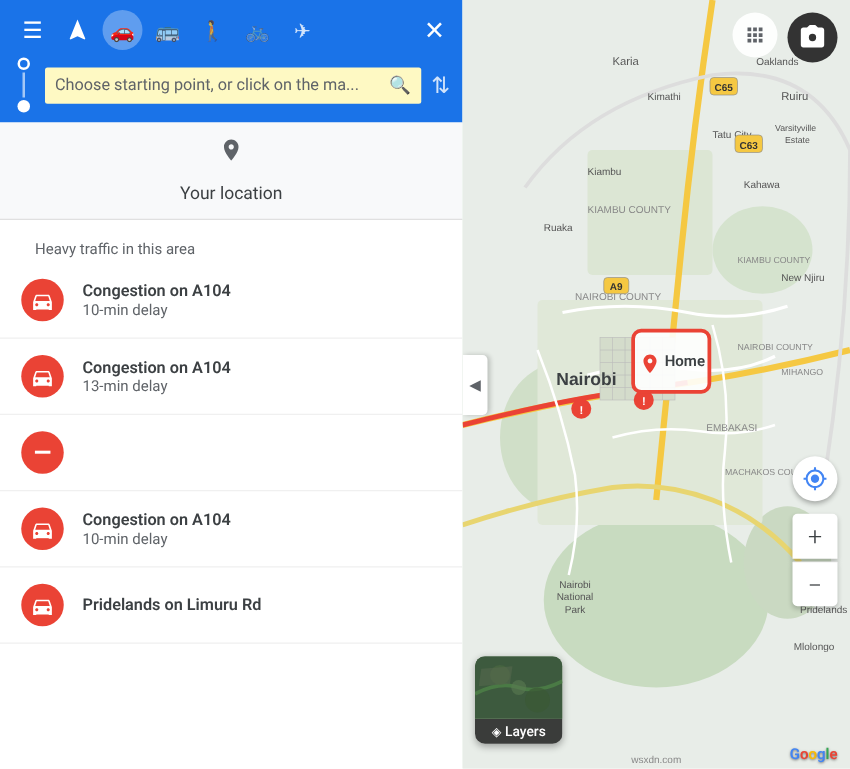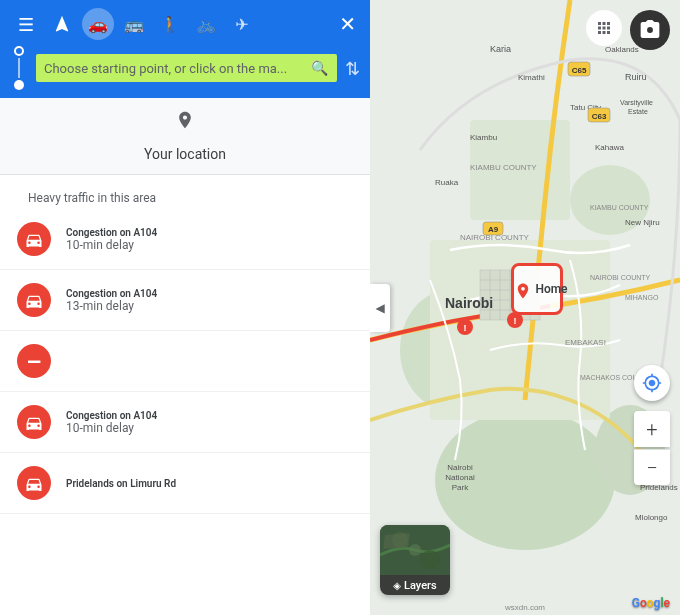--- a/index.html
+++ b/index.html
@@ -98,21 +98,21 @@
     .inputs-col {
       flex: 1;
       display: flex;
       flex-direction: column;
       gap: 6px;
     }
 
     .search-row {
       display: flex;
       align-items: center;
-      background: #bef264;
+      background: #fef9c3;
       border-radius: 2px;
       padding: 6px 8px;
       gap: 6px;
     }
 
     .search-input-text {
       flex: 1;
       font-size: 13px;
       color: #5f6368;
     }
@@ -230,21 +230,21 @@
       color: #fff;
       font-size: 18px;
       font-weight: 900;
     }
 
     .delay-info {
       flex: 1;
     }
 
     .delay-main {
-      font-size: 10px;
+      font-size: 13px;
       font-weight: 600;
       color: #3c4043;
     }
 
     .delay-sub {
       font-size: 12px;
       color: #5f6368;
     }
 
     
@@ -318,27 +318,27 @@
       position: absolute;
       top: 47%;
       left: 54%;
       transform: translate(-50%, -50%);
       display: flex;
       align-items: center;
       gap: 4px;
     }
 
     .home-marker-pin {
-      width: 52px;
+      width: 64px;
       height: 52px;
       border: 3px solid #ea4335;
       border-radius: 8px;
       display: flex;
       align-items: center;
-      justify-content: flex-start;
+      justify-content: center;
       background: rgba(255,255,255,0.9);
     }
 
     .home-marker-inner {
       display: flex;
       align-items: center;
       gap: 3px;
     }
 
     .home-label {

